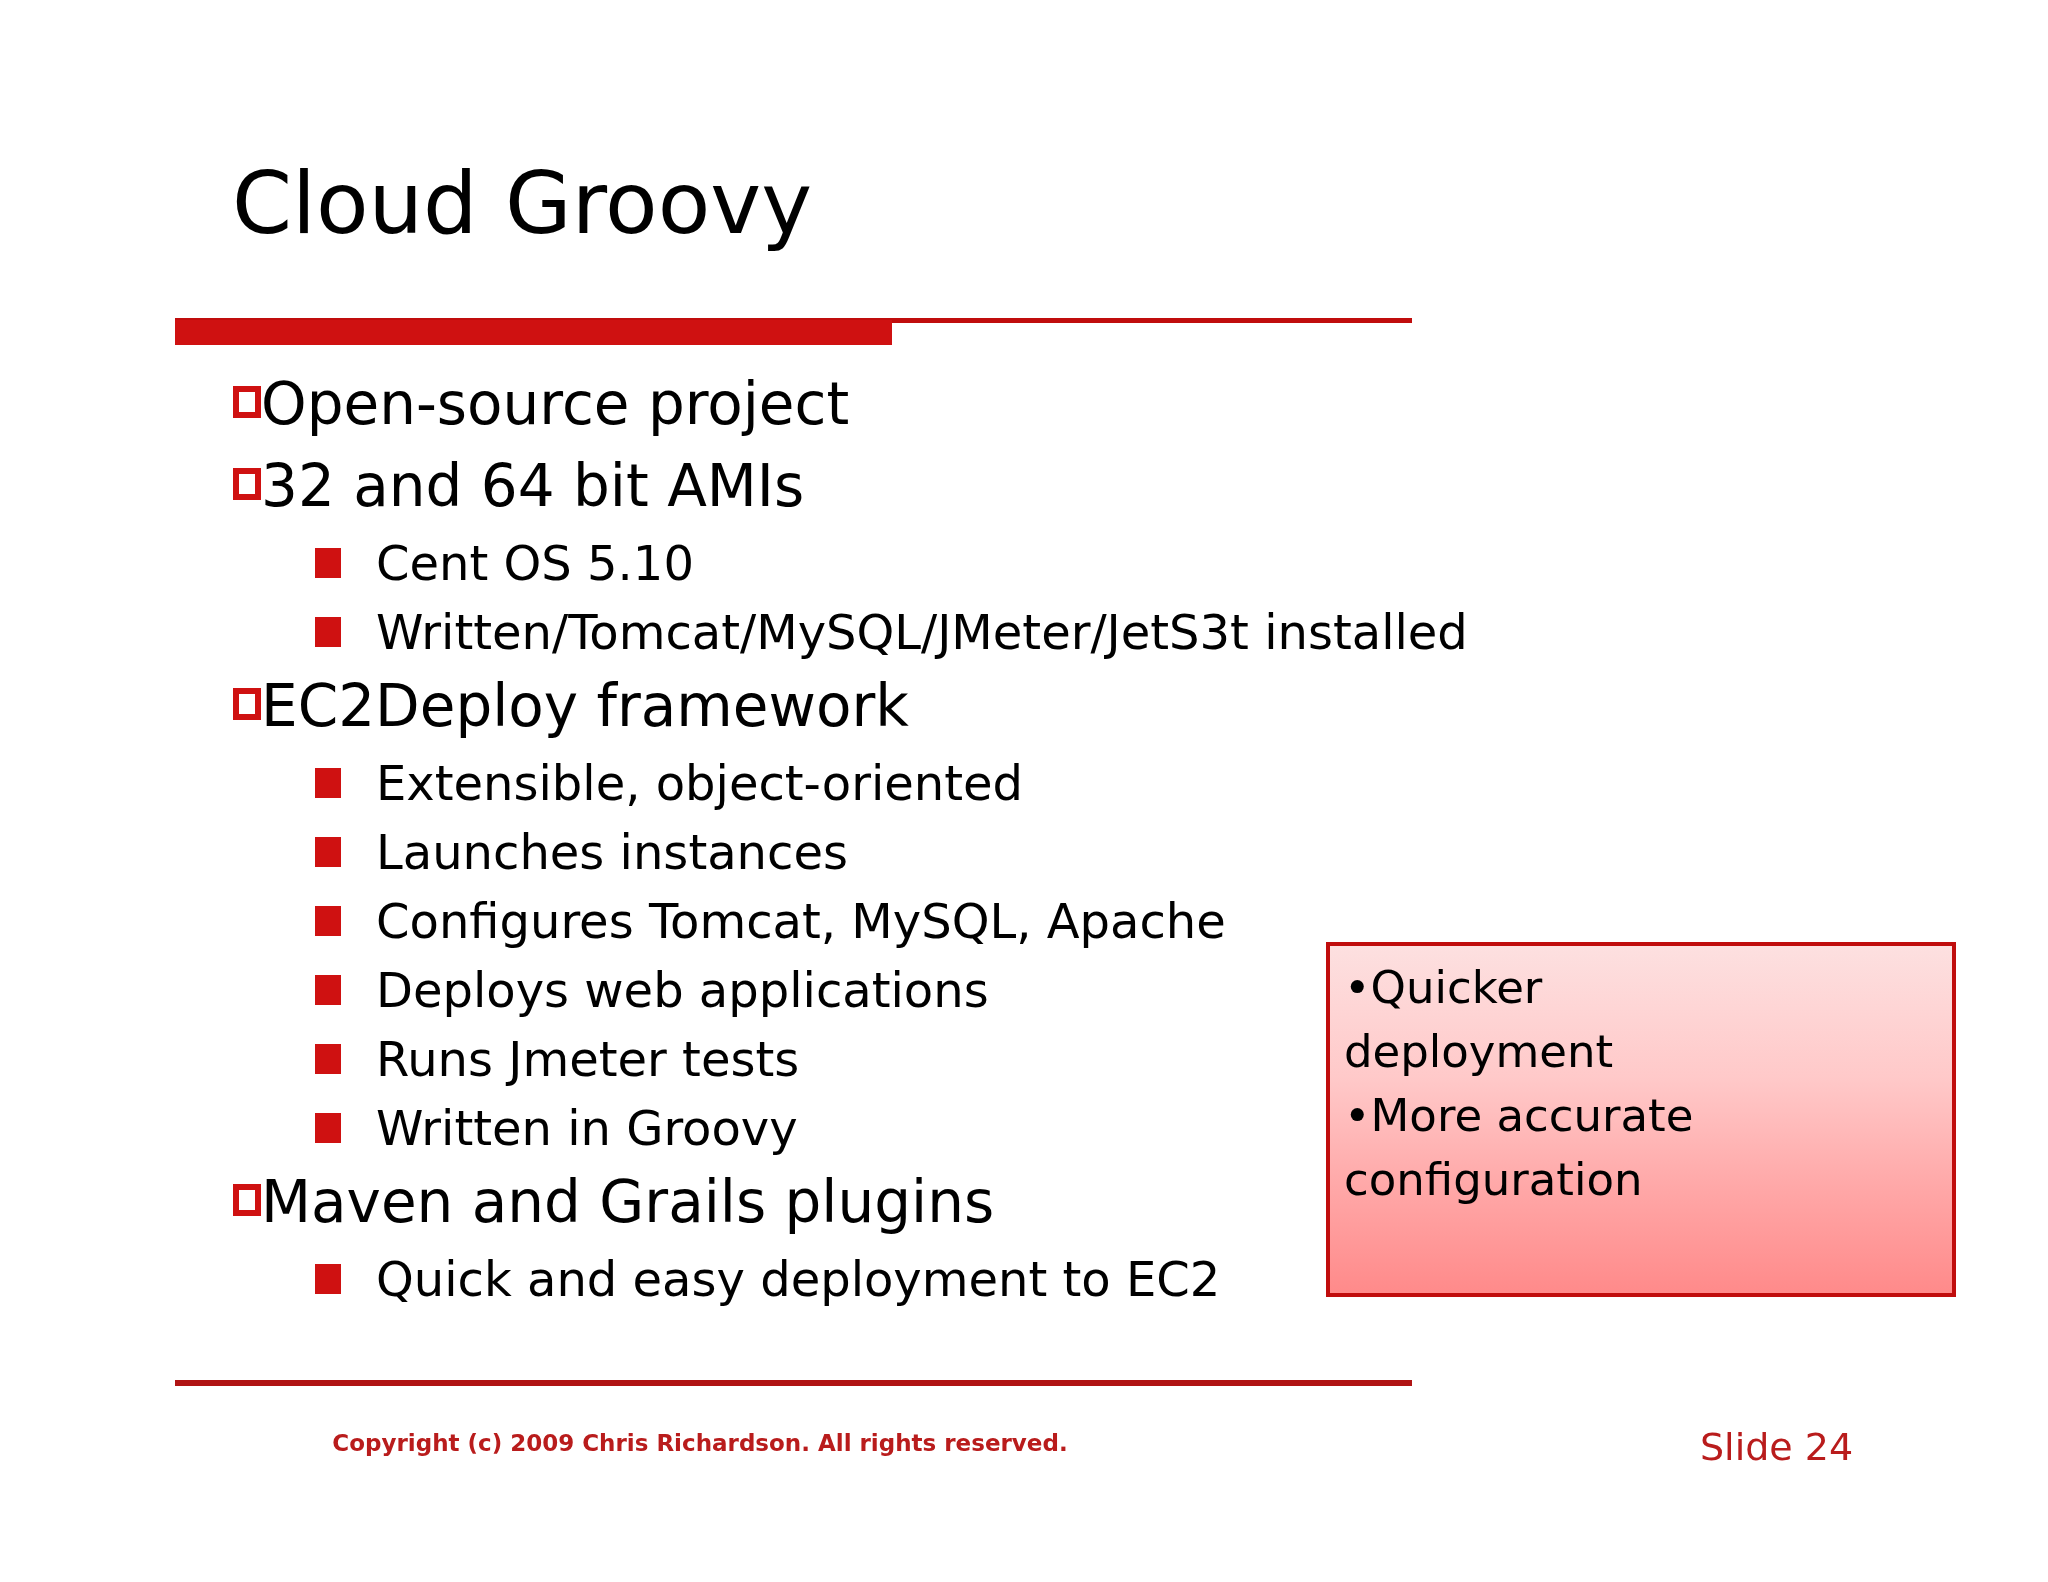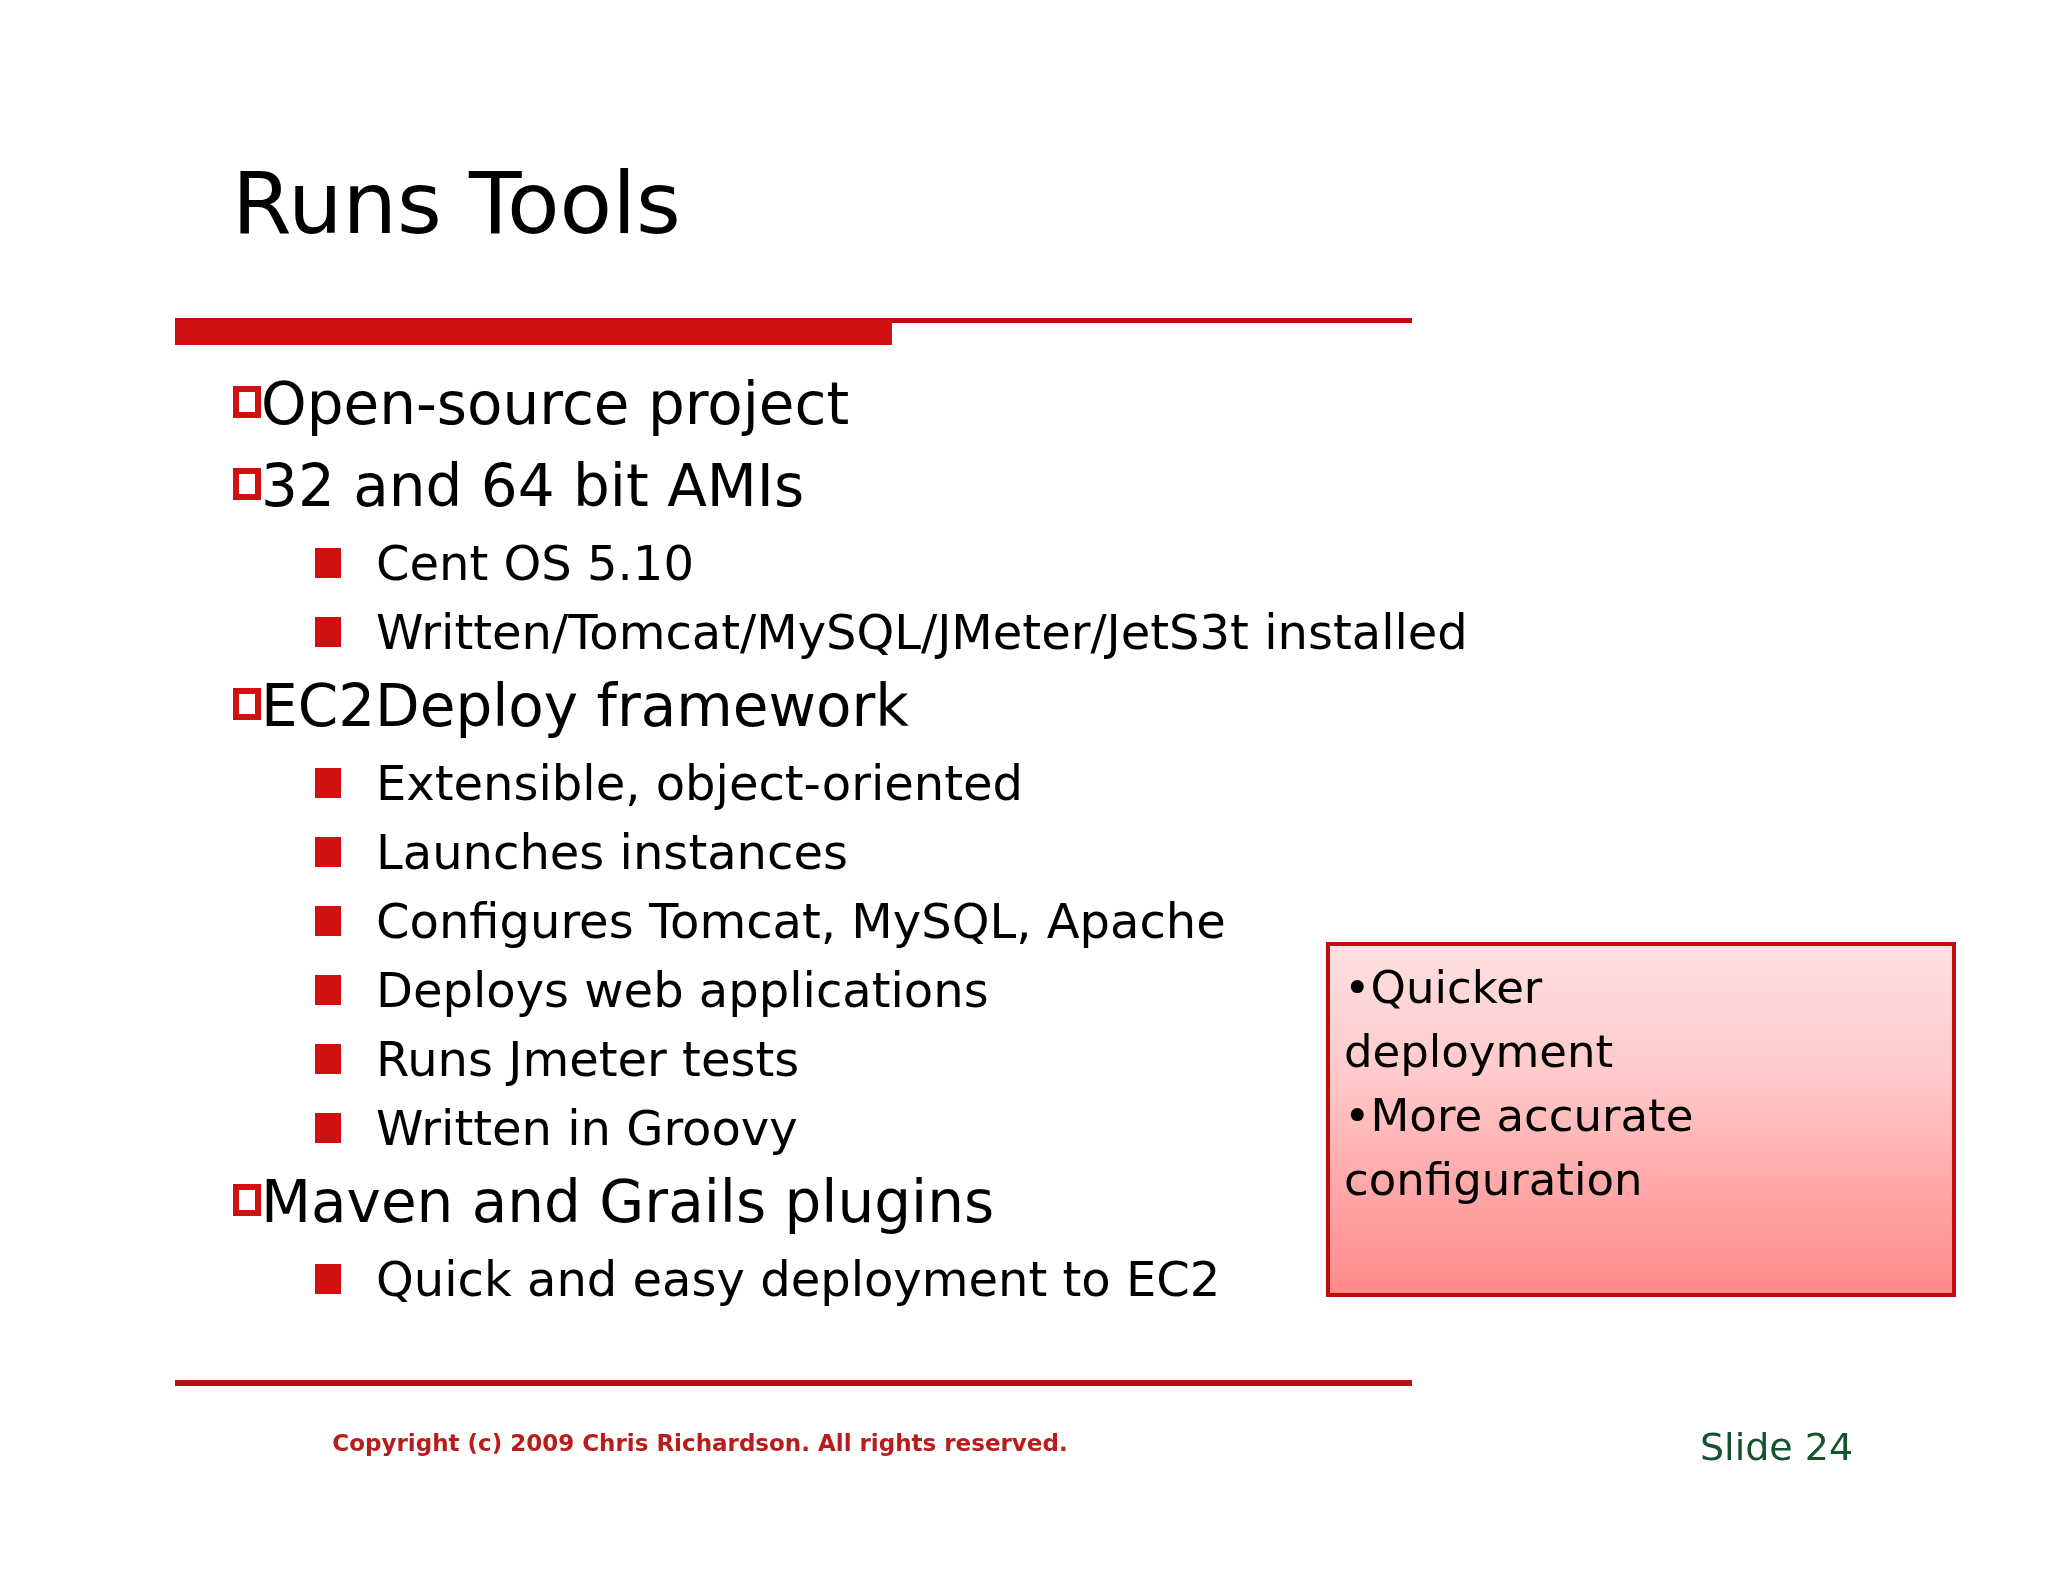--- a/index.html
+++ b/index.html
@@ -141,30 +141,30 @@
     text-align: center;
     font-size: 23px;
     font-weight: bold;
     color: #b91c1c;
   }
   .slide-num {
     position: absolute;
     left: 1700px;
     top: 1425px;
     font-size: 38px;
-    color: #14532d;
+    color: #b91c1c;
     white-space: nowrap;
   }
 </style>
 </head>
 <body>
 
 <div class="slide">
 
-  <div class="title">Runs Tools</div>
+  <div class="title">Cloud Groovy</div>
 
   <div class="rule-thin"></div>
   <div class="rule-thick"></div>
 
   <div class="body">
 
     <div class="l1">
       <span class="bullet-box"></span>
       <span class="txt">Open-source project</span>
     </div>

